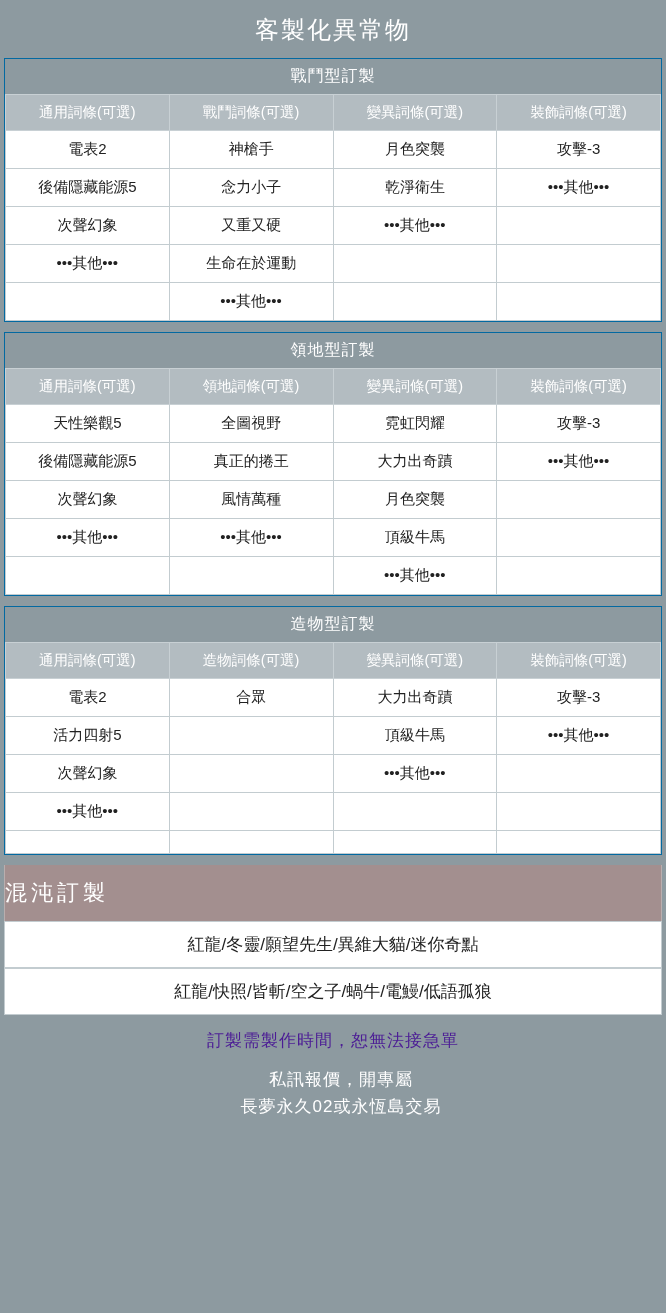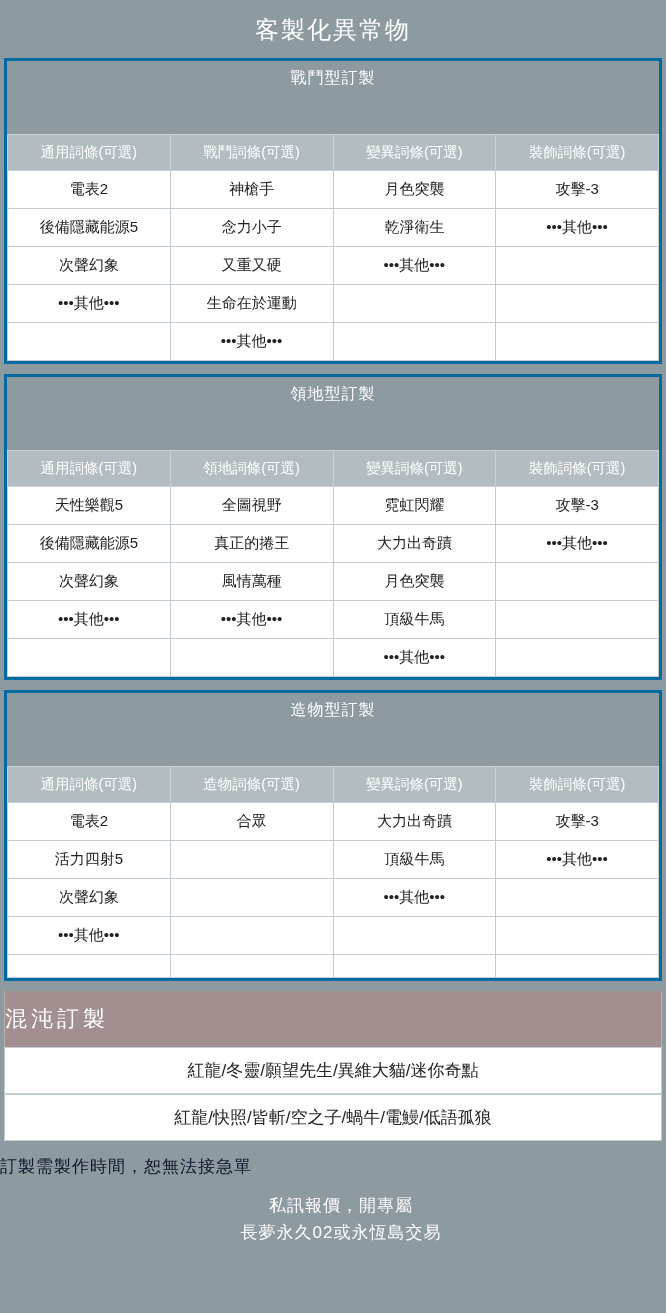--- a/index.html
+++ b/index.html
@@ -19,36 +19,35 @@
   .main-title {
     text-align: center;
     color: #ffffff;
     font-size: 24px;
     letter-spacing: 2px;
     padding: 14px 0 12px 0;
     font-weight: normal;
   }
   .section {
     margin: 0 4px 10px 4px;
-    border: 3px solid #0369a1;
+    border: 1px solid #0369a1;
   }
   .section-title {
     background: #8d9aa0;
     color: #ffffff;
     text-align: center;
     font-size: 16px;
     padding: 7px 0;
     letter-spacing: 1px;
   }
   table.grid {
     width: 100%;
     border-collapse: collapse;
     table-layout: fixed;
     background: #0369a1;
-    margin-top: 38px;
   }
   table.grid th {
     background: #b3bcc1;
     color: #ffffff;
     font-weight: normal;
     font-size: 14.5px;
     padding: 8px 2px;
     border: 1px solid #c8d0d4;
     text-align: center;
   }
@@ -74,22 +73,22 @@
   .band-row {
     background: #ffffff;
     text-align: center;
     font-size: 17px;
     color: #222;
     padding: 11px 0;
     margin: 0 4px;
     border: 1px solid #c3ccd0;
   }
   .footnote {
-    text-align: left;
-    color: #0f172a;
+    text-align: center;
+    color: #4c1d95;
     font-size: 17px;
     letter-spacing: 1px;
     padding: 14px 0 4px 0;
   }
   .footer-block {
     text-align: center;
     color: #ffffff;
     font-size: 17px;
     letter-spacing: 1px;
     padding: 10px 0 6px 0;

